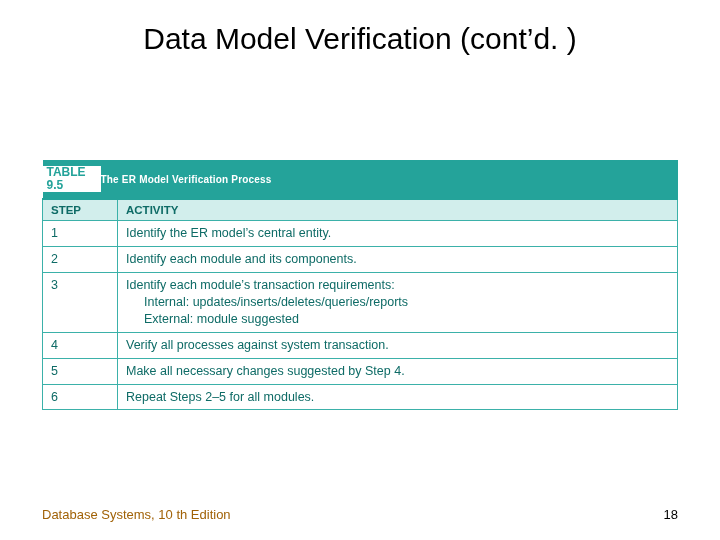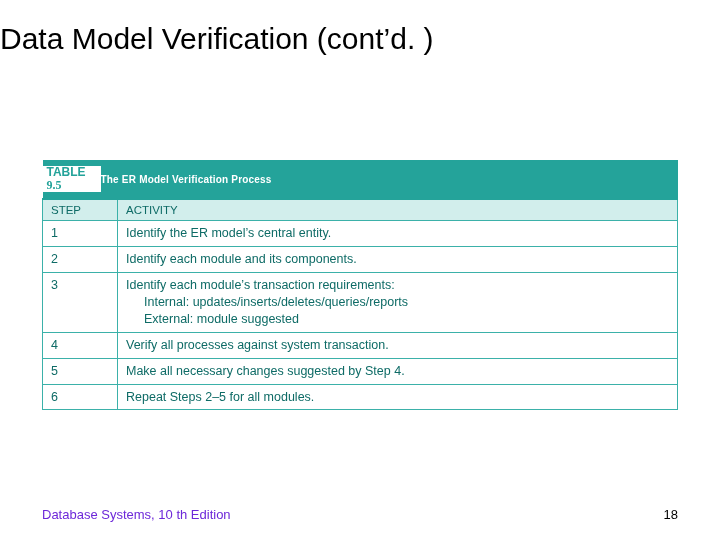--- a/index.html
+++ b/index.html
@@ -14,21 +14,21 @@
   .slide {
     position: relative;
     width: 720px;
     height: 540px;
     box-sizing: border-box;
   }
   .title {
     position: absolute;
     top: 22px;
     width: 100%;
-    text-align: left;
+    text-align: center;
     font-size: 30px;
     font-weight: 400;
   }
   .table-wrap {
     position: absolute;
     top: 160px;
     left: 42px;
     width: 636px;
   }
   .tbl {
@@ -51,30 +51,30 @@
   }
   .caption-label {
     color: #24a39a;
     font-weight: 700;
     font-size: 12px;
     line-height: 1.1;
     padding: 0 20px 0 4px;
     width: 58px;
     box-sizing: border-box;
   }
-  .caption-label .sub { display:block;font-family:Liberation Serif, serif; }
+  .caption-label .sub { display:block; }
   .caption-title {
     font-weight: 600;
     font-size: 10px;
     letter-spacing: 0.2px;
   }
   .hdr td {
     background: #d2eeec;
     color: #0e6b66;
-    font-weight: 400;
+    font-weight: 700;
     font-size: 11.5px;
     padding: 4px 8px;
     border: 1px solid #3bb1a9;
     border-top: 2px solid #24a39a;
   }
   .row td {
     border: 1px solid #3bb1a9;
     padding: 4px 8px;
     color: #0e6b66;
     font-size: 12.5px;
@@ -85,21 +85,21 @@
     width: 58px;
     text-align: left;
     white-space: nowrap;
   }
   .sub-indent { padding-left: 18px; display:block; }
   .footer-left {
     position: absolute;
     left: 42px;
     bottom: 18px;
     font-size: 13px;
-    color: #6d28d9;
+    color: #a16207;
     margin-top: 32px;
   }
   .footer-right {
     position: absolute;
     right: 42px;
     bottom: 18px;
     font-size: 13px;
     color: #000;
   }
 </style>

